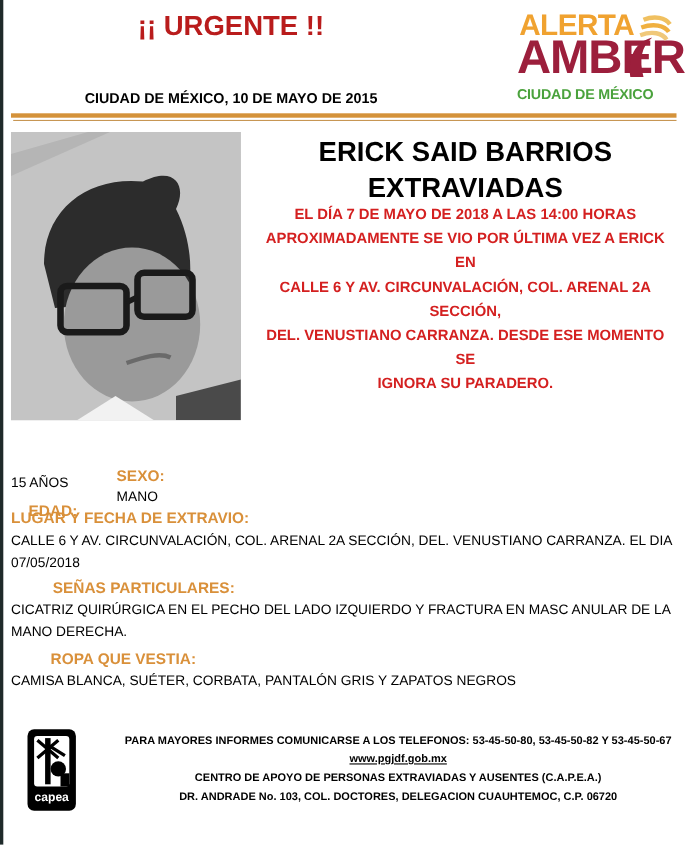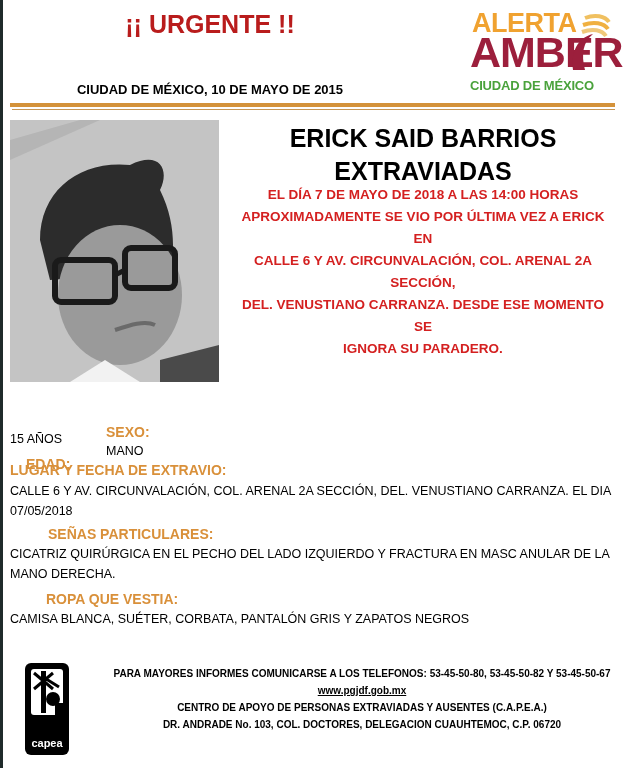--- a/index.html
+++ b/index.html
@@ -14,21 +14,21 @@
   .logo svg { position:absolute; left:105px; top:0px; }
   .rule1 { position:absolute; left:10px; top:103px; width:605px; height:4px; background:#d4923a; }
   .rule2 { position:absolute; left:12px; top:109px; width:603px; height:1px; background:#c79654; }
   .photo { position:absolute; left:10px; top:120px; width:209px; height:262px; background:linear-gradient(180deg,#c9c9c9 0%,#bdbdbd 50%,#b0b0b0 100%); overflow:hidden; }
   .name { position:absolute; left:250px; width:346px; top:122px; text-align:center; font-size:25px; font-weight:bold; color:#000; line-height:33px; }
   .desc { position:absolute; left:240px; width:366px; top:184px; text-align:center; font-size:13.5px; font-weight:bold; color:#d42020; line-height:22px; }
   .lbl { position:absolute; font-size:14px; font-weight:bold; color:#d9903a; }
   .val { position:absolute; font-size:12.5px; color:#000; line-height:21px; }
   .footer { position:absolute; left:92px; width:540px; text-align:center; font-size:10px; font-weight:bold; color:#000; }
   .footer a { color:#000; text-decoration:underline; }
-  .capea { position:absolute; left:25px; top:663px; width:44px; height:92px; background:#000; border-radius:6px;text-decoration:underline; }
+  .capea { position:absolute; left:25px; top:663px; width:44px; height:74px; background:#000; border-radius:6px;text-decoration:underline; }
   .capea .txt { position:absolute; left:0; width:44px; bottom:6px; text-align:center; color:#fff; font-size:11px; font-weight:bold; }
 </style>
 </head>
 <body>
 
 <div class="left-edge"></div>
 
 <div class="urgent">¡¡ URGENTE !!</div>
 <div class="cityline">CIUDAD DE MÉXICO, 10 DE MAYO DE 2015</div>
 

